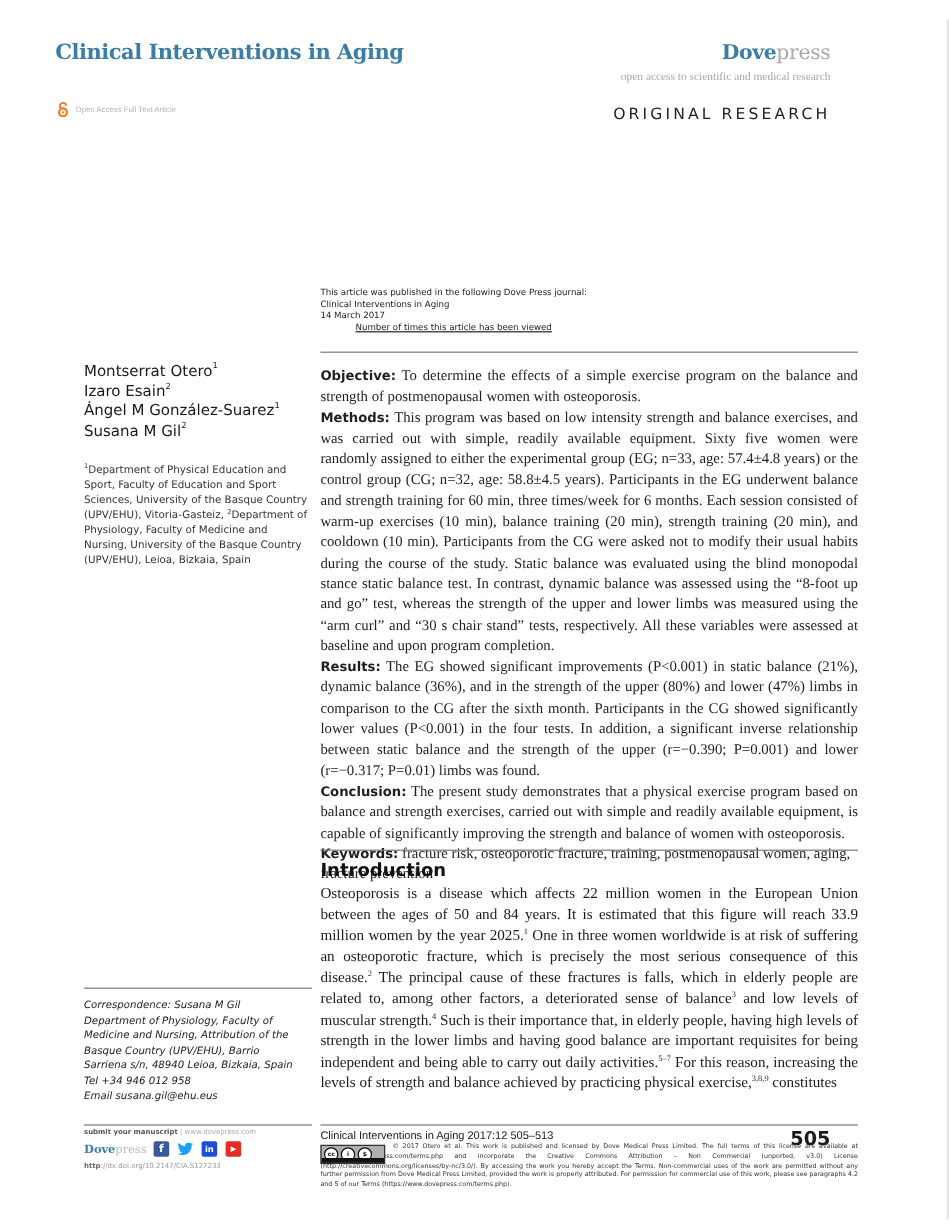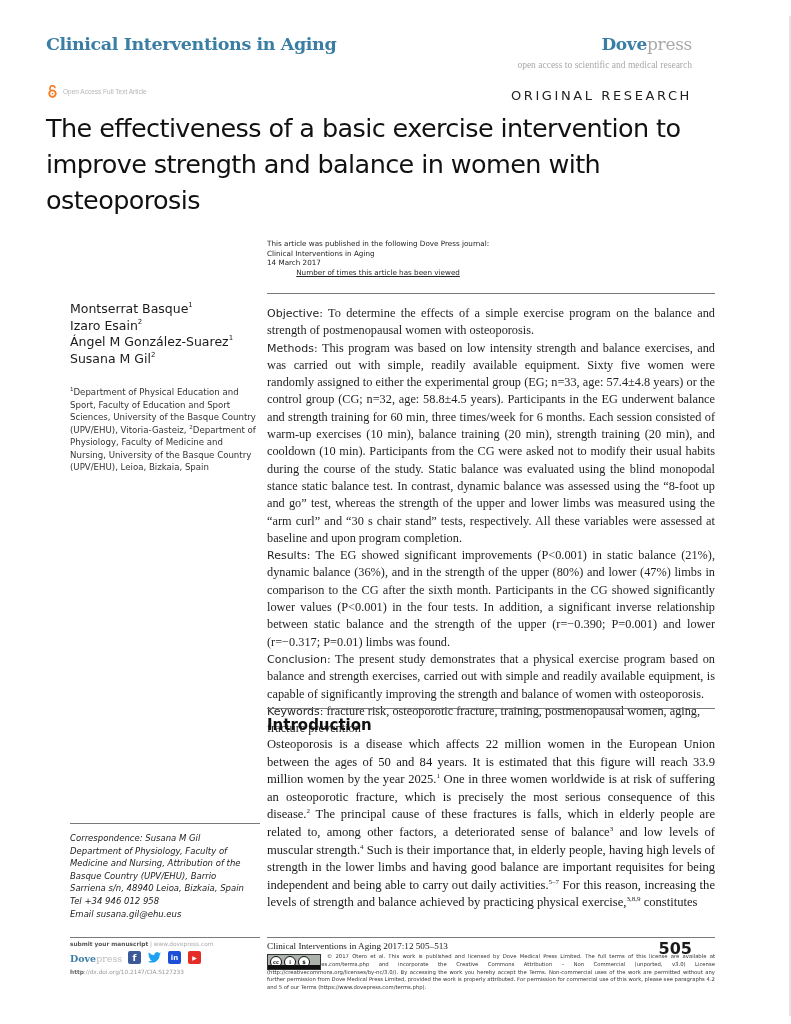--- a/index.html
+++ b/index.html
@@ -25,21 +25,21 @@
 
   .hr { position:absolute; height:1px; background:#7a7a7a; }
 
   .authors { position:absolute; left:70px; top:301px; font-family:"DejaVu Sans", sans-serif; font-size:12.5px; line-height:16.5px; color:#1a1a1a; }
   .authors sup { font-size:7px; vertical-align:6px; line-height:0; }
   .affil { position:absolute; left:70px; top:386px; width:190px; font-family:"DejaVu Sans", sans-serif; font-size:8.6px; line-height:12.5px; color:#333; }
   .affil sup { font-size:5.5px; vertical-align:4px; line-height:0; }
 
   .abstract { position:absolute; left:267px; top:305px; width:448px; font-family:"Liberation Serif", serif; font-size:12.3px; line-height:17.3px; color:#1f1f1f; text-align:justify; }
   .abstract p { margin:0; }
-  .abstract .lbl { font-family:"DejaVu Sans", sans-serif; font-weight:normal; font-size:11px; }
+  .abstract .lbl { font-family:"DejaVu Sans", sans-serif; font-weight:bold; font-size:11px; }
 
   .intro-h { position:absolute; left:267px; top:716px; font-family:"DejaVu Sans", sans-serif; font-weight:bold; font-size:15px; color:#111; margin:0; }
   .intro-body { position:absolute; left:267px; top:736px; width:448px; font-family:"Liberation Serif", serif; font-size:12.6px; line-height:17.6px; color:#1a1a1a; text-align:justify; margin:0; }
   .intro-body sup { font-size:7px; vertical-align:5px; line-height:0; }
 
   .corr { position:absolute; left:70px; top:832px; width:195px; font-family:"DejaVu Sans", sans-serif; font-size:8.5px; line-height:12.6px; color:#222;font-style:italic; }
 
   .submit { position:absolute; left:70px; top:941px; font-family:"DejaVu Sans", sans-serif; font-size:5.8px; color:#777; }
   .submit .s1 { color:#555; font-weight:bold; }
   .submit .s2 { color:#aaa; }
@@ -48,21 +48,21 @@
   .footer-dove .d2 { color:#bbb; font-weight:normal; }
   .social { position:absolute; left:128px; top:951px; display:flex; gap:7px; }
   .social span { width:13px; height:13px; display:flex; align-items:center; justify-content:center; color:#fff; font-family:"DejaVu Sans", sans-serif; font-weight:bold; font-size:9px; border-radius:2px; }
   .fb { background:#3b5998; }
   .tw { background:#fff; color:#1da1f2 !important; font-size:13px !important; }
   .li { background:#1d4ed8; font-size:7px !important; }
   .yt { background:#e52d27; }
   .doi { position:absolute; left:70px; top:969px; font-family:"DejaVu Sans", sans-serif; font-size:5.8px; color:#999; }
   .doi b { color:#666; }
 
-  .citation { position:absolute; left:267px; top:941px; font-family:Liberation Serif, serif; font-size:9.2px; color:#1a1a1a; }
+  .citation { position:absolute; left:267px; top:941px; font-family:Liberation Sans, sans-serif; font-size:9.2px; color:#1a1a1a; }
   .pagenum { position:absolute; right:86px; top:939px; font-family:"DejaVu Sans", sans-serif; font-size:16px; font-weight:bold; color:#1a1a1a; }
   .cc-badge { position:absolute; left:267px; top:954px; width:54px; height:16px; background:#aab2ab; border:1px solid #333; display:flex; align-items:center; gap:2px; padding-left:2px; box-sizing:border-box; }
   .cc-badge span { width:10px; height:10px; border-radius:50%; border:1px solid #111; background:#fff; font-family:"DejaVu Sans", sans-serif; font-size:5px; font-weight:bold; display:flex; align-items:center; justify-content:center; color:#111; }
   .cc-badge .cc-bar { position:absolute; left:0; bottom:0; width:52px; height:4px; background:#111; border-radius:0; border:none; }
   .license { position:absolute; left:267px; top:953px; width:448px; font-family:"DejaVu Sans", sans-serif; font-size:5.3px; line-height:7.8px; color:#333; text-align:justify; text-indent:60px; }
 </style>
 </head>
 <body>
 
 <div class="page">
@@ -77,33 +77,32 @@
   <div class="oa">
     <svg class="oa-icon" viewBox="0 0 9 13">
       <path d="M2 5 V3.2 A2.5 2.5 0 0 1 7 3.2" fill="none" stroke="#f47b20" stroke-width="1.6"></path>
       <circle cx="4.5" cy="8.6" r="3.3" fill="none" stroke="#f47b20" stroke-width="1.8"></circle>
       <circle cx="4.5" cy="8.6" r="0.9" fill="#f47b20"></circle>
     </svg>
     <span class="oa-text">Open Access Full Text Article</span>
   </div>
   <div class="article-type">ORIGINAL RESEARCH</div>
 
-  <h1 class="title">The effectiveness of a basic exercise intervention to improve strength and balance in women with osteoporosis</h1>
 
   <div class="pubinfo">
     <div>This article was published in the following Dove Press journal:</div>
     <div>Clinical Interventions in Aging</div>
     <div>14 March 2017</div>
     <div class="views">Number of times this article has been viewed</div>
   </div>
 
   <div class="hr" style="left:267px; top:293px; width:448px;"></div>
 
   <div class="authors">
-    <div><span>Montserrat Basque</span><sup>1</sup></div>
+    <div><span>Montserrat Otero</span><sup>1</sup></div>
     <div><span>Izaro Esain</span><sup>2</sup></div>
     <div><span>Ángel M González-Suarez</span><sup>1</sup></div>
     <div><span>Susana M Gil</span><sup>2</sup></div>
   </div>
 
   <div class="affil">
     <sup>1</sup><span>Department of Physical Education and Sport, Faculty of Education and Sport Sciences, University of the Basque Country (UPV/EHU), Vitoria-Gasteiz, </span><sup>2</sup><span>Department of Physiology, Faculty of Medicine and Nursing, University of the Basque Country (UPV/EHU), Leioa, Bizkaia, Spain</span>
   </div>
 
   <div class="abstract">

